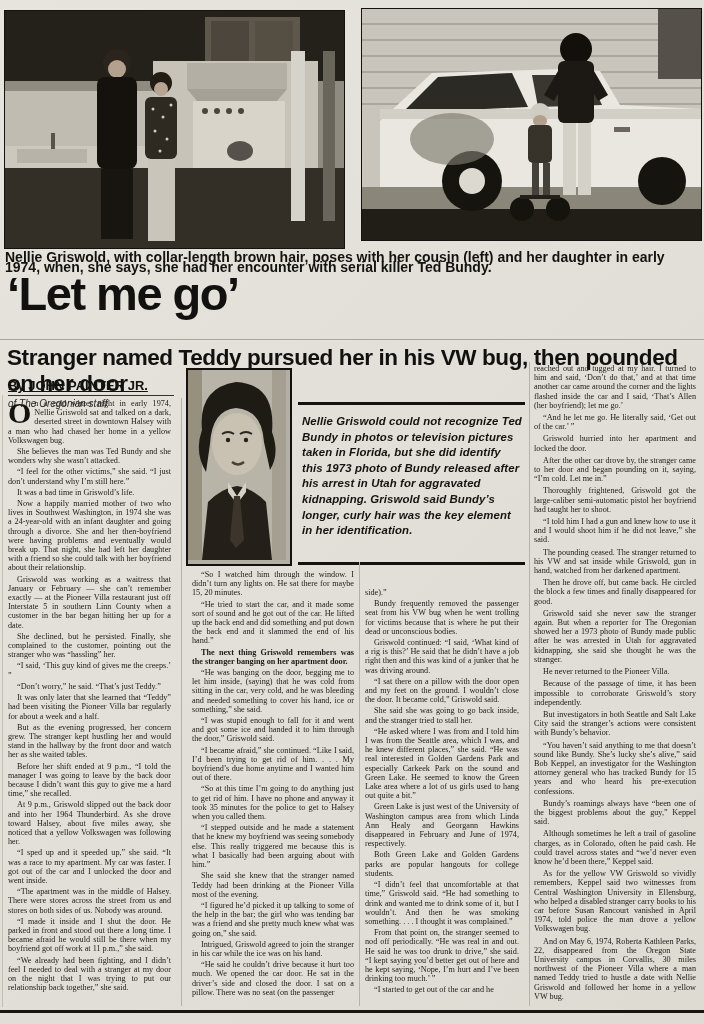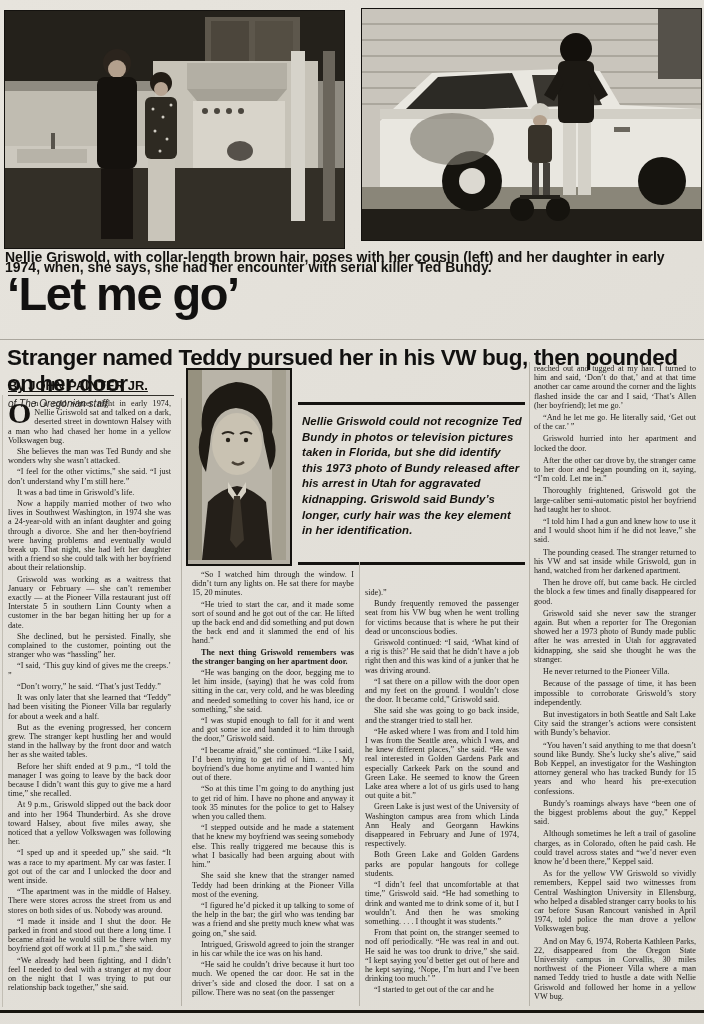--- a/index.html
+++ b/index.html
@@ -223,21 +223,21 @@
     </div>
   <div class="col col-3" style="left:365px;top:588px;width:158px;height:418px;">
       <p class="flush">side).”</p>
       <p>Bundy frequently removed the passenger seat from his VW bug when he went trolling for victims because that is where he put their dead or unconscious bodies.</p>
       <p>Griswold continued: “I said, ‘What kind of a rig is this?’ He said that he didn’t have a job right then and this was kind of a junker that he was driving around.</p>
       <p>“I sat there on a pillow with the door open and my feet on the ground. I wouldn’t close the door. It became cold,” Griswold said.</p>
       <p>She said she was going to go back inside, and the stranger tried to stall her.</p>
       <p>“He asked where I was from and I told him I was from the Seattle area, which I was, and he knew different places,” she said. “He was real interested in Golden Gardens Park and especially Carkeek Park on the sound and Green Lake. He seemed to know the Green Lake area where a lot of us girls used to hang out quite a bit.”</p>
       <p>Green Lake is just west of the University of Washington campus area from which Linda Ann Healy and Georgann Hawkins disappeared in February and June of 1974, respectively.</p>
       <p>Both Green Lake and Golden Gardens parks are popular hangouts for college students.</p>
-      <p>“I didn’t feel that uncomfortable at that time,” Griswold said. “He had something to drink and wanted me to drink some of it, but I wouldn’t. And then he was smoking something. . . . I thought it was students.”</p>
+      <p>“I didn’t feel that uncomfortable at that time,” Griswold said. “He had something to drink and wanted me to drink some of it, but I wouldn’t. And then he was smoking something. . . . I thought it was complained.”</p>
       <p>From that point on, the stranger seemed to nod off periodically. “He was real in and out. He said he was too drunk to drive,” she said. “I kept saying you’d better get out of here and he kept saying, ‘Nope, I’m hurt and I’ve been drinking too much.’ ”</p>
       <p>“I started to get out of the car and he</p>
     </div>
   <div class="col col-4" style="left:534px;top:364px;width:166px;height:642px;">
       <p class="flush">reached out and tugged at my hair. I turned to him and said, ‘Don’t do that,’ and at that time another car came around the corner and the lights flashed inside the car and I said, ‘That’s Allen (her boyfriend); let me go.’</p>
       <p>“And he let me go. He literally said, ‘Get out of the car.’ ”</p>
       <p>Griswold hurried into her apartment and locked the door.</p>
       <p>After the other car drove by, the stranger came to her door and began pounding on it, saying, “I’m cold. Let me in.”</p>
       <p>Thoroughly frightened, Griswold got the large-caliber semi-automatic pistol her boyfriend had taught her to shoot.</p>
       <p>“I told him I had a gun and knew how to use it and I would shoot him if he did not leave,” she said.</p>

